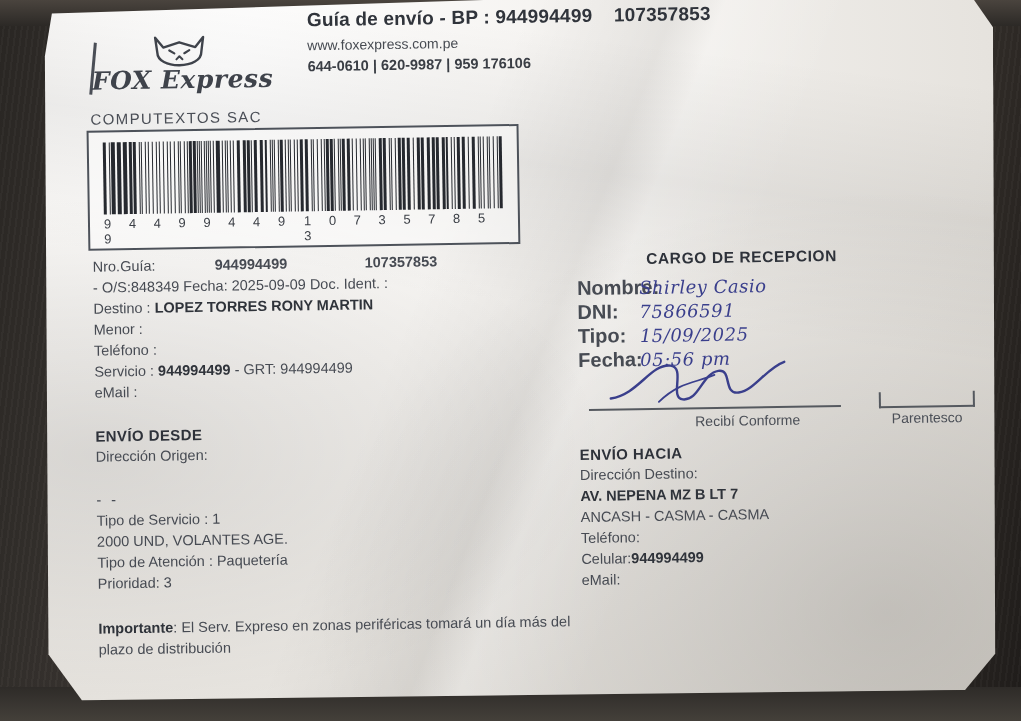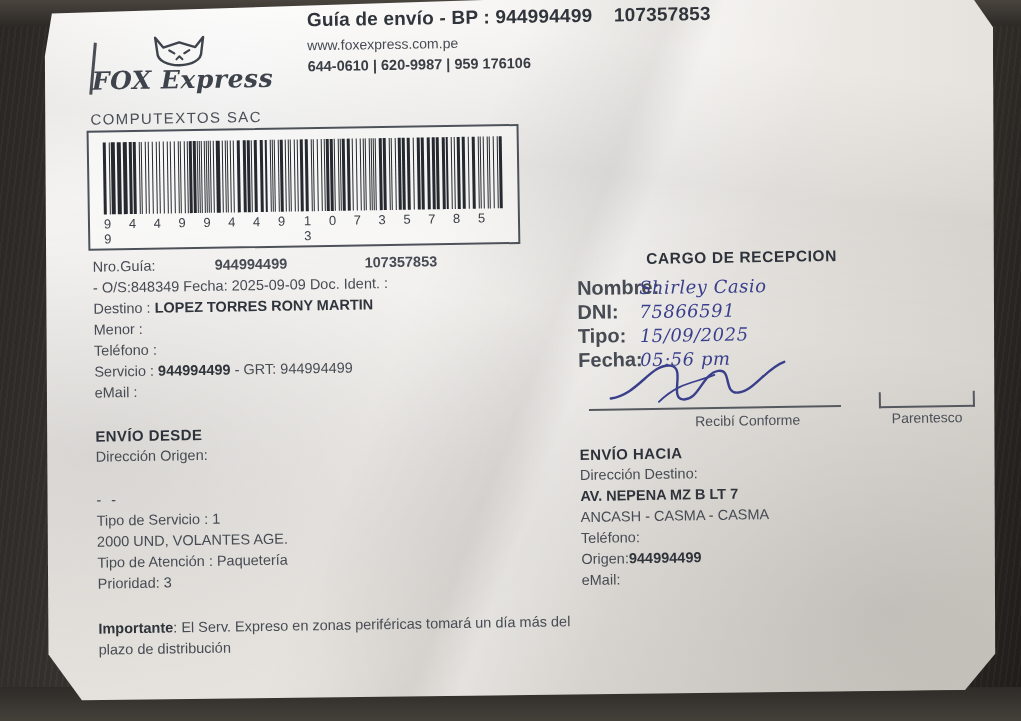--- a/index.html
+++ b/index.html
@@ -517,21 +517,21 @@
           <div class="paren-caption">Parentesco</div>
         </div>
 
         <div class="envio-hacia">
           <div class="sect-title">ENVÍO HACIA</div>
           <div class="row">Dirección Destino:</div>
           <div class="row b">AV. NEPENA MZ B LT 7</div>
           <div class="row">ANCASH - CASMA - CASMA</div>
           <div class="row">Teléfono:</div>
           <div class="row">
-            <span>Origen:</span><span class="b">944994499</span>
+            <span>Celular:</span><span class="b">944994499</span>
           </div>
           <div class="row">eMail:</div>
         </div>
       </div>
 
       <div class="importante">
         <span class="b">Importante</span><span>: El Serv. Expreso en zonas periféricas tomará un día más del plazo de distribución</span>
       </div>
 
     </div>

